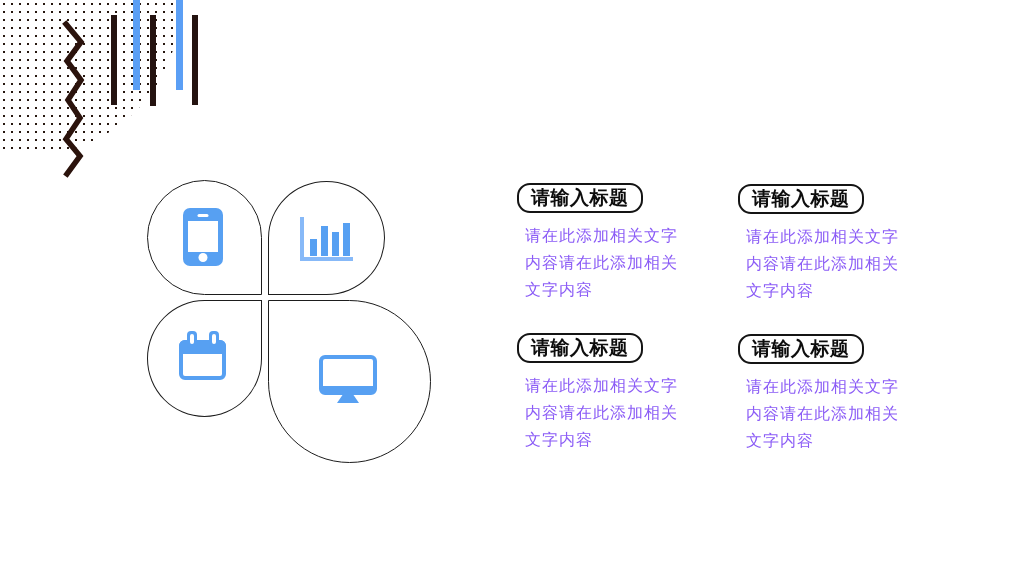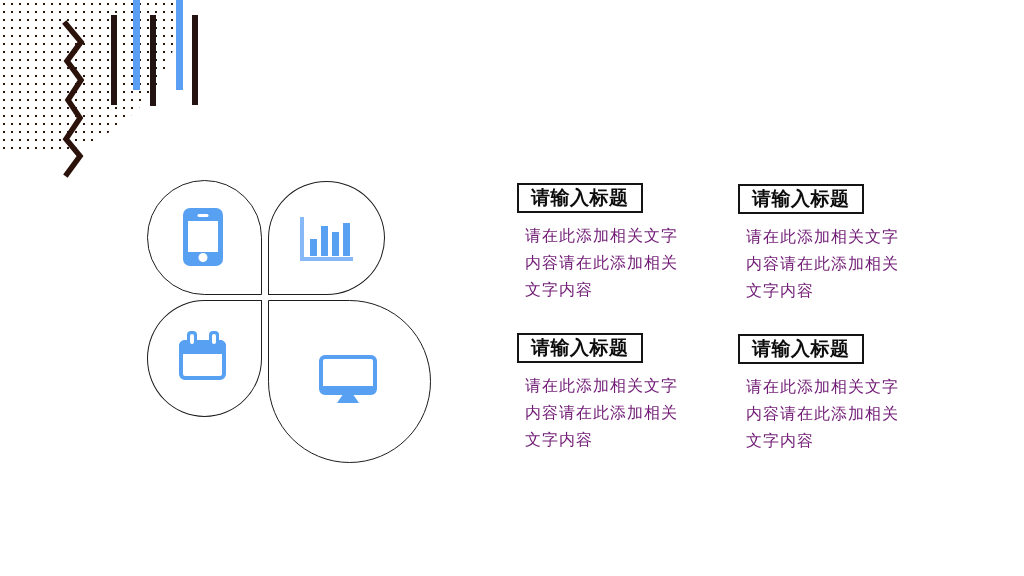--- a/index.html
+++ b/index.html
@@ -56,26 +56,26 @@
   .icon-mon .mon-body{position:absolute;left:0;top:0;width:58px;height:40px;border:4px solid #57a0f2;border-bottom-width:9px;border-radius:6px;background:#fff;box-sizing:border-box;}
   .icon-mon .mon-stand{position:absolute;left:50%;top:39px;transform:translateX(-50%);width:22px;height:9px;background:#57a0f2;clip-path:polygon(28% 0,72% 0,100% 100%,0 100%);}
 
   
   .tblock{position:absolute;width:190px;}
   .tb-1{left:517px;top:183px;}
   .tb-2{left:738px;top:184px;}
   .tb-3{left:517px;top:333px;}
   .tb-4{left:738px;top:334px;}
   .title-box{
-    display:inline-block;border:2px solid #141414;border-radius:0;background:#fff;
+    display:inline-block;border:2px solid #141414;border-radius:13px;background:#fff;
     padding:2px 12px 3px 12px;font-size:19px;font-weight:bold;color:#0d0d0d;
     letter-spacing:0.5px;line-height:21px;white-space:nowrap;
   }
   .body-text{
-    margin:9px 0 0 8px;width:160px;font-size:16px;line-height:27px;color:#701a75;
+    margin:9px 0 0 8px;width:160px;font-size:16px;line-height:27px;color:#8b5cf6;
     letter-spacing:1px;word-break:break-all;
   }
 </style>
 </head>
 <body>
 
 <div class="slide">
 
   <div class="dots"></div>
   <svg class="zigzag-svg" width="28" height="162" viewBox="0 0 28 162">

